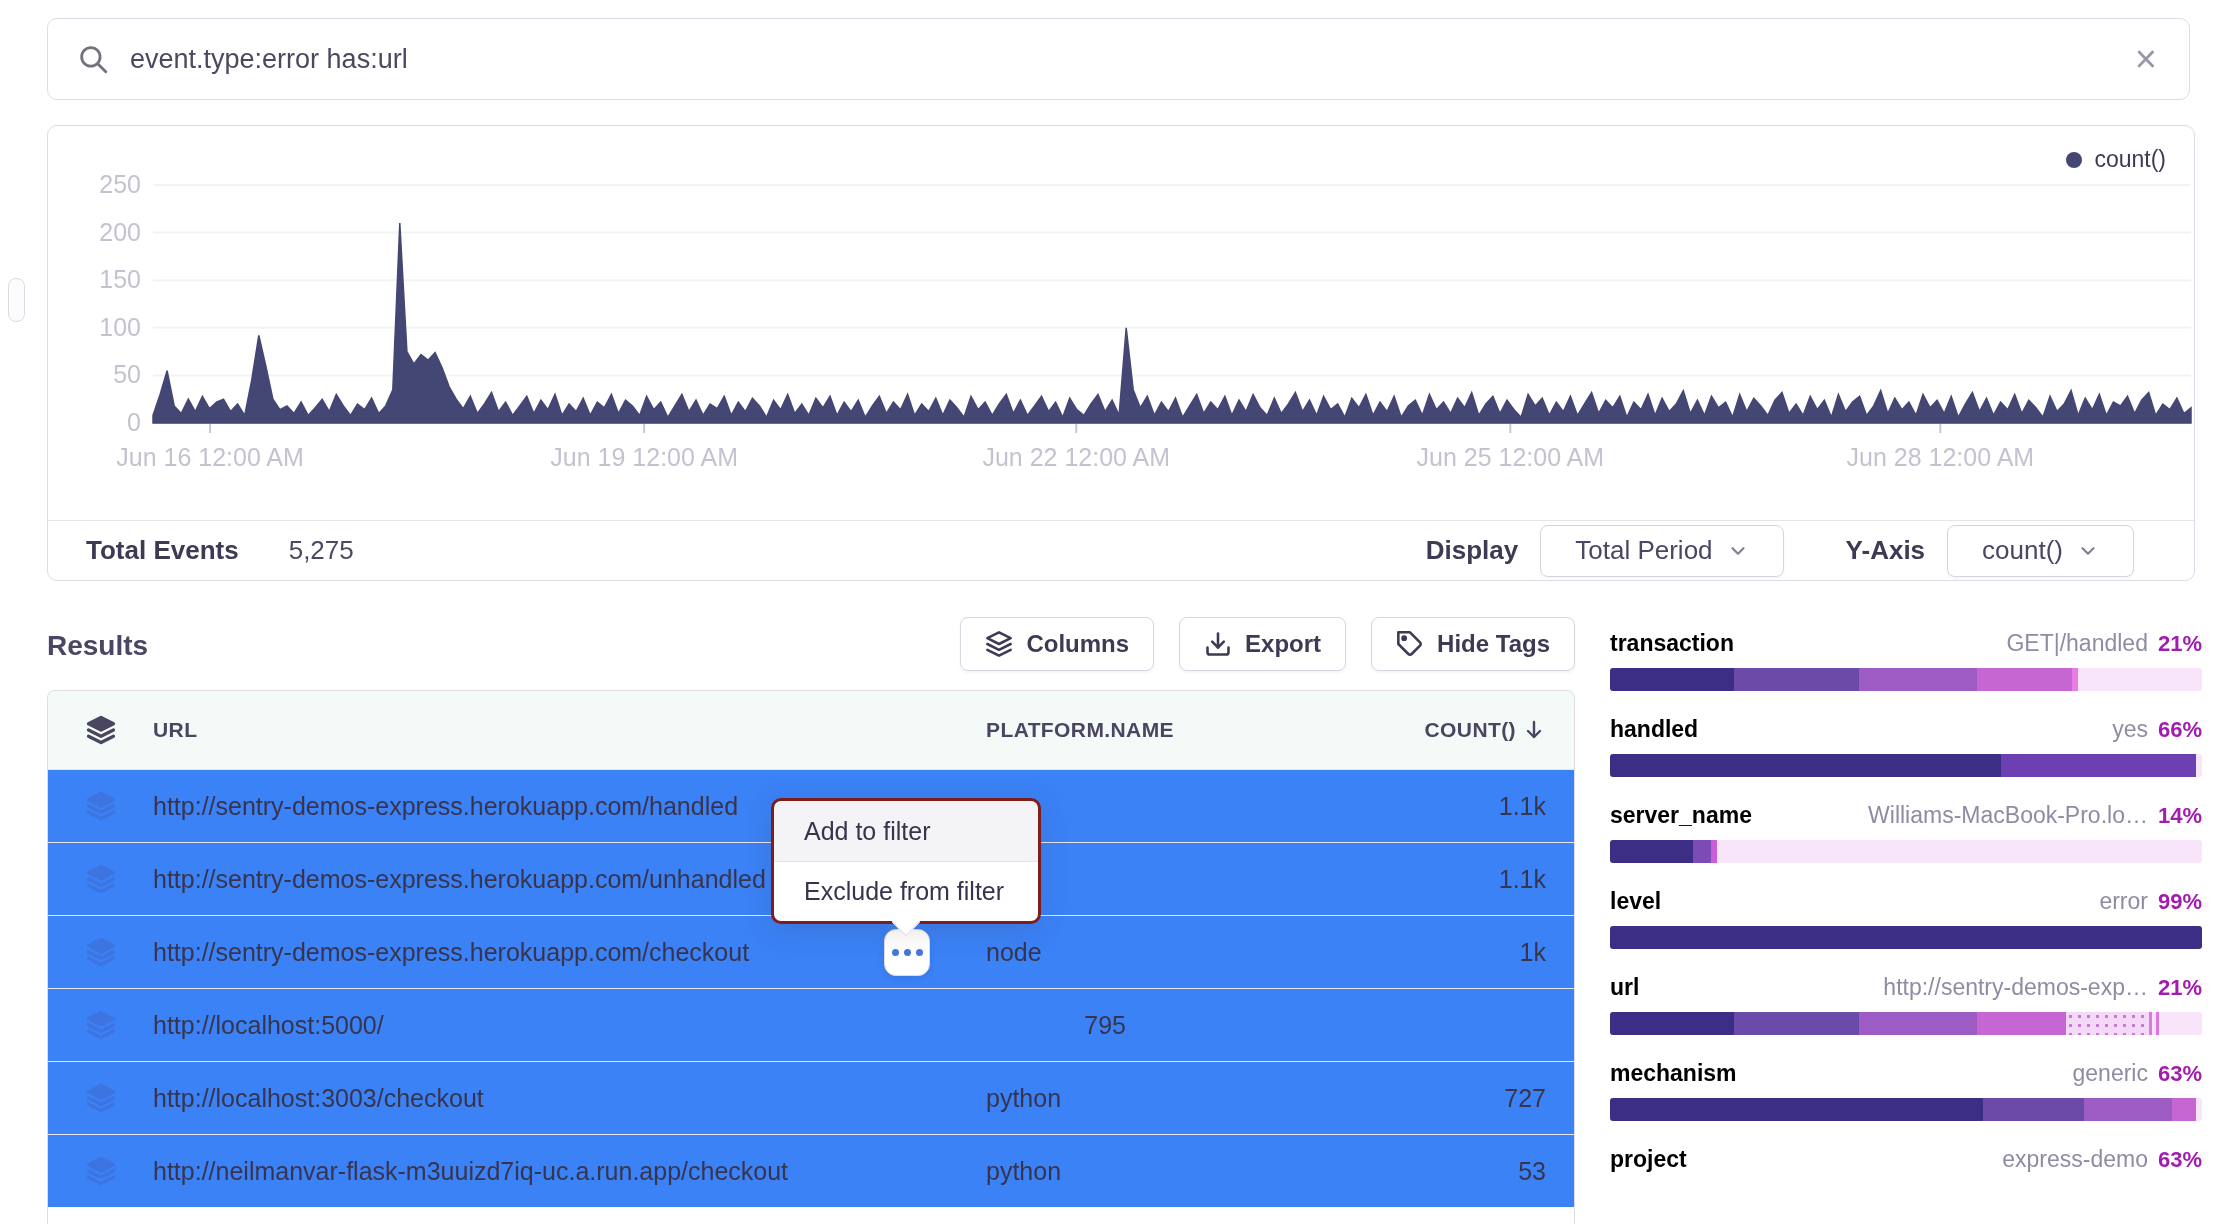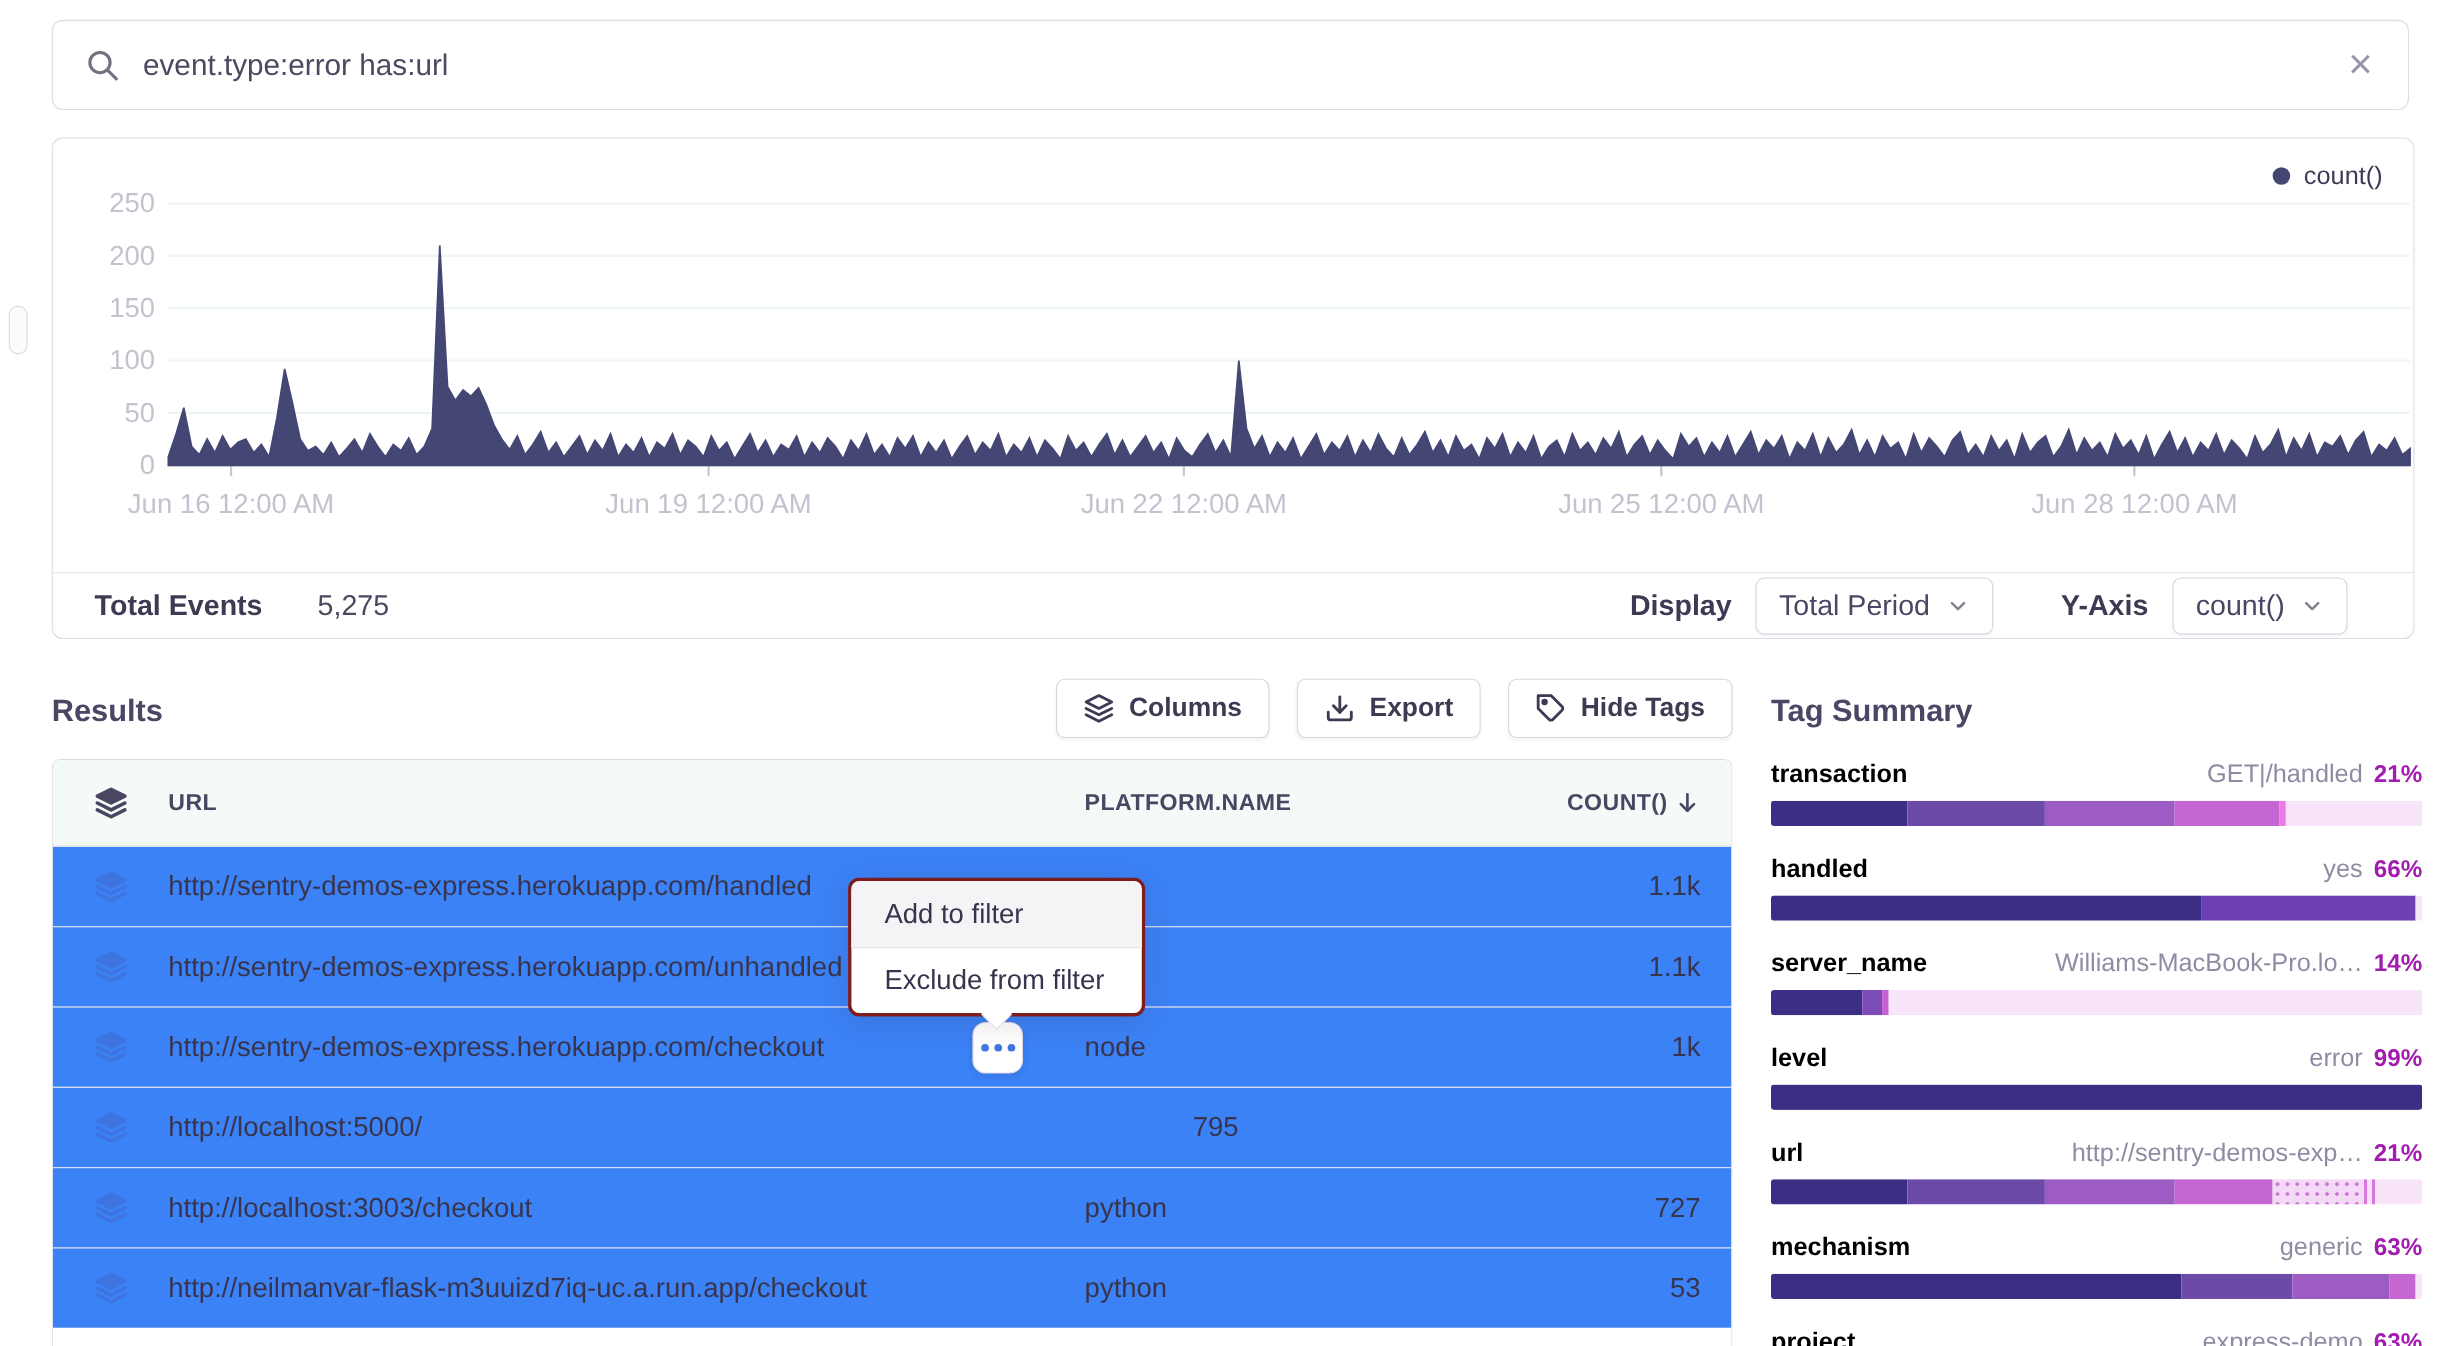--- a/index.html
+++ b/index.html
@@ -24,21 +24,21 @@
   .legend { position:absolute; right:28px; top:20px; display:flex; align-items:center; gap:12px; }
   .legend-dot { width:16px; height:16px; border-radius:50%; }
   .legend-label { font-size:23px; color:#3E3A54; }
   .chart-svg { position:absolute; left:0; top:0; }
   .chart-footer { position:absolute; left:0; bottom:0; width:100%; height:60px;
     border-top:1.5px solid #E7E3EB; display:flex; align-items:center; padding:0 60px 0 38px;gap:30px; }
   .tf-label { font-weight:bold; font-size:26px; color:#3E3A54; }
   .tf-value { font-size:26px; color:#4B4860; margin-left:20px; }
   .footer-right { margin-left:auto; display:flex; align-items:center; gap:22px; }
   .dropdown { height:52px; border:1.5px solid #D8D3DE; border-radius:8px; background:#fff;
-    display:flex; align-items:center; gap:14px; padding:0 20px; font-size:26px; color:#4A4663;
+    display:flex; align-items:center; gap:14px; padding:0 34px; font-size:26px; color:#4A4663;
     cursor:pointer; box-shadow:0 2px 3px rgba(45,35,60,.04); }
   .footer-right .gap { width:18px; }
 
   
   .results-title { position:absolute; left:47px; top:630px; font-size:28px; font-weight:bold; color:#4A4663; }
   .results-buttons { position:absolute; left:47px; top:617px; width:1528px; display:flex; justify-content:flex-end; gap:25px; }
   .btn { height:54px; border:1.5px solid #DAD5DF; border-radius:8px; background:#fff;
     display:flex; align-items:center; gap:13px; padding:0 24px; font-size:24px; font-weight:bold;
     color:#3E3A54; cursor:pointer; box-shadow:0 2px 3px rgba(45,35,60,.05); }
 
@@ -285,21 +285,20 @@
         </div>
       </div>
     <div class="menu" id="menu">
       <div class="menu-arrow"></div>
     <div class="menu-item hl">Add to filter</div>
         <div class="menu-item">Exclude from filter</div>
       </div>
   </div>
 
   <div class="tags">
-    <div class="tags-title">Tag Summary</div>
     <div id="tagRows">
         <div class="tag-row">
           <div class="tag-head">
             <span class="tag-name">transaction</span>
             <span class="tag-val">GET|/handled</span>
             <span class="tag-pct">21%</span>
           </div>
           <div class="tag-bar">
             <div class="seg" style="width:21%;background:#3C2E84"></div>
             <div class="seg" style="width:21%;background:#6C4BA8"></div>

